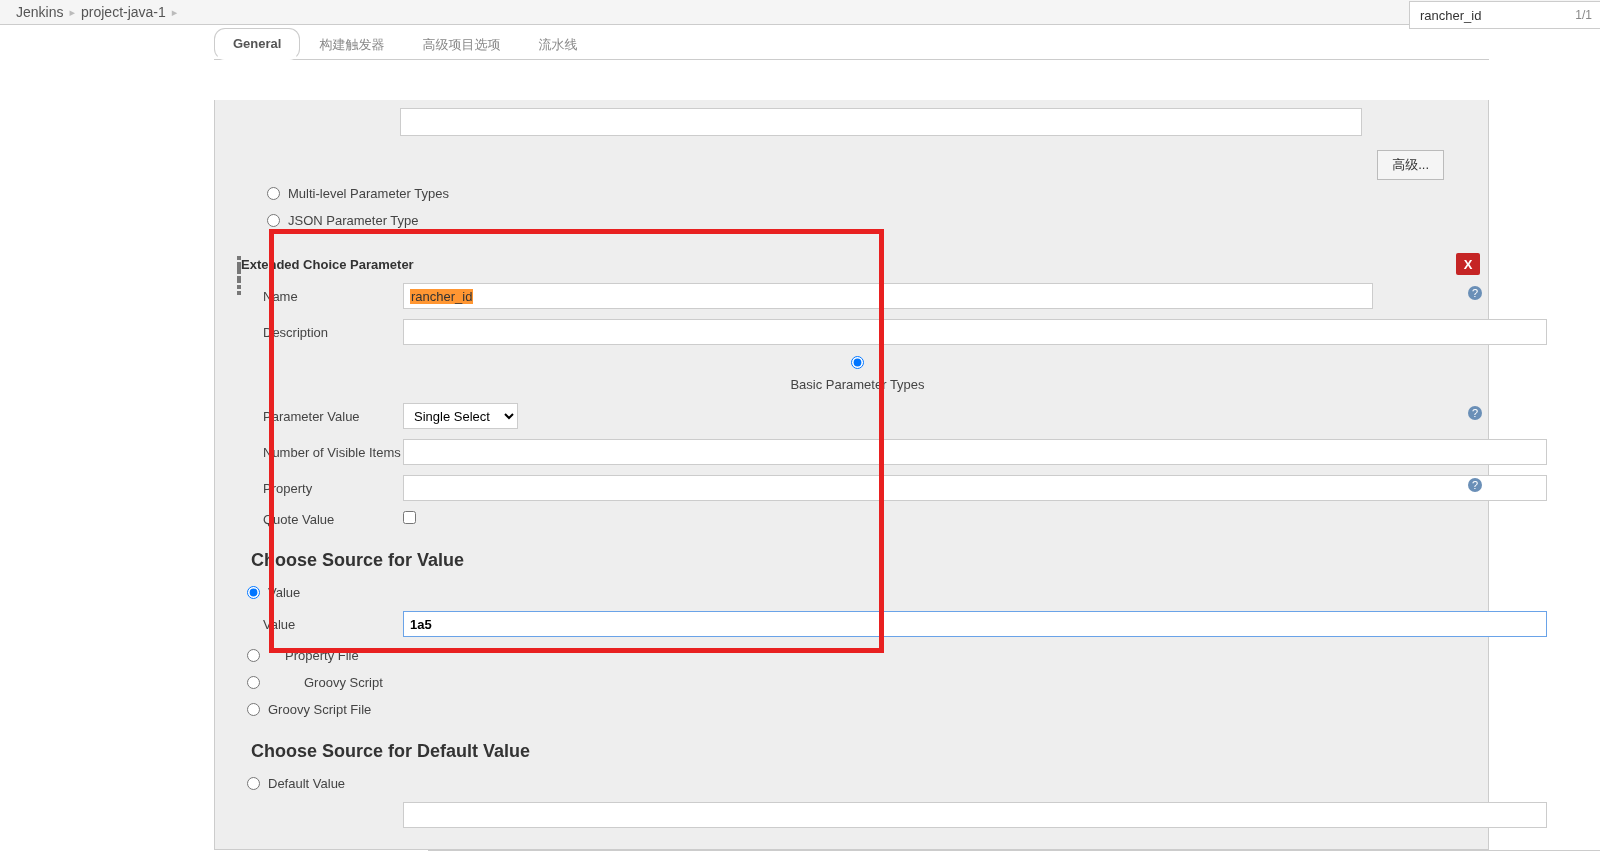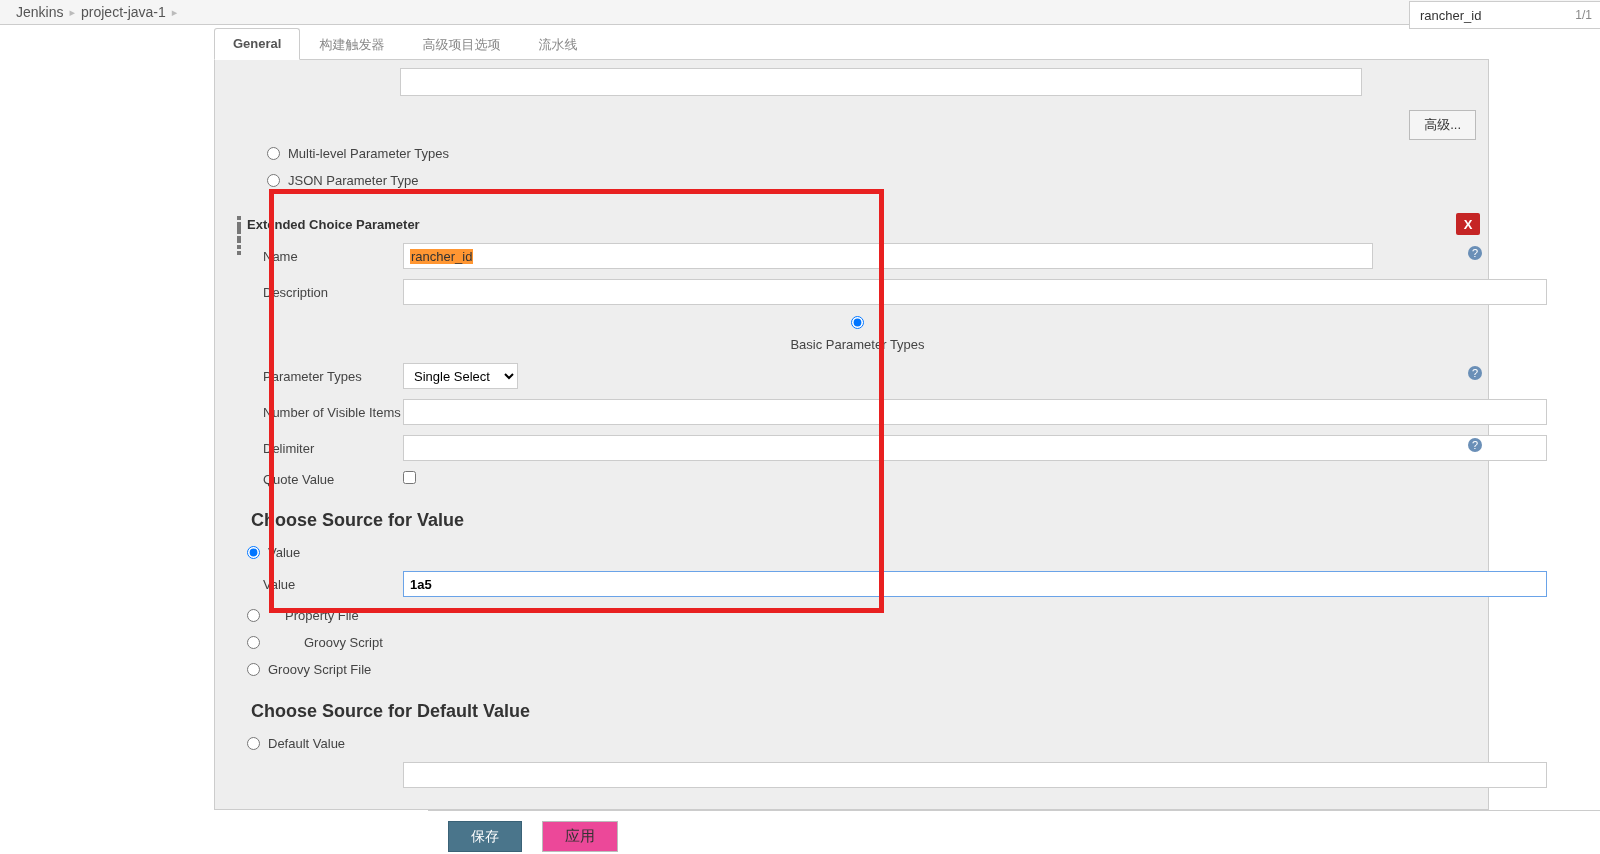--- a/index.html
+++ b/index.html
@@ -67,41 +67,43 @@
     background:transparent;
   }
   .tab.active {
     color:#555;
     font-weight:bold;
     border-color:#ccc;
     border-bottom:1px solid #fff;
     background:#fff;
     border-top-left-radius:3px;
     border-top-right-radius:3px;
+    border-radius:11px;
   }
 
   
   .page-body {
     margin-left: 214px;
     margin-top: 0;
     position: relative;
   }
   .form-panel {
     width: 1275px;
     box-sizing: border-box;
     border-left: 1px solid #ccc;
     border-right: 1px solid #ccc;
     border-bottom: 1px solid #ccc;
     background:#fff;
   }
 
   
   .upper-block {
     background:#eee;
-    padding: 8px 12px 16px 30px;
+    padding: 8px 44px 16px 30px;
+    margin-top: 40px;
   }
   .big-input {
     margin-left: 155px;
     width: 960px;
     height: 26px;
     border:1px solid #ccc;
     background:#fff;
   }
   .advanced-row { text-align: right; margin-top: 14px; }
   .adv-btn {
@@ -123,21 +125,20 @@
     color:#444;
   }
   .radio-row input[type=radio]{ margin:0; }
 
   
   .param-block { background:#eee; position:relative; padding:6px 20px 16px 20px; }
 
   .param-block-header {
     display:flex;
     align-items:center;
-    gap:6px;
     padding:0 0 6px 2px;
     font-weight:bold;
     color:#333;
   }
   .drag-handle {
     display:inline-flex;
     flex-direction:column;
     gap:2px;
     cursor:move;
   }
@@ -329,38 +330,38 @@
           <input type="text" value="" style="">
         </div>
       </div>
 
       <div class="radio-row" style="padding-left:12px;flex-direction:column;">
         <input type="radio" checked="" style="">
         <span>Basic Parameter Types</span>
       </div>
 
       <div class="kv-row">
-        <div class="kv-label">Parameter Types</div>
+        <div class="kv-label">Parameter Value</div>
         <div class="kv-input">
           <select>
             <option>Single Select</option>
           </select>
         </div>
         <div class="help-q">?</div>
       </div>
 
       <div class="kv-row">
         <div class="kv-label">Number of Visible Items</div>
         <div class="kv-input wide-input">
           <input type="text" value="" style="">
         </div>
       </div>
 
       <div class="kv-row">
-        <div class="kv-label">Delimiter</div>
+        <div class="kv-label">Property</div>
         <div class="kv-input wide-input">
           <input type="text" value="" style="">
         </div>
         <div class="help-q">?</div>
       </div>
 
       <div class="kv-row">
         <div class="kv-label">Quote Value</div>
         <div class="kv-input">
           <input type="checkbox" style="">

